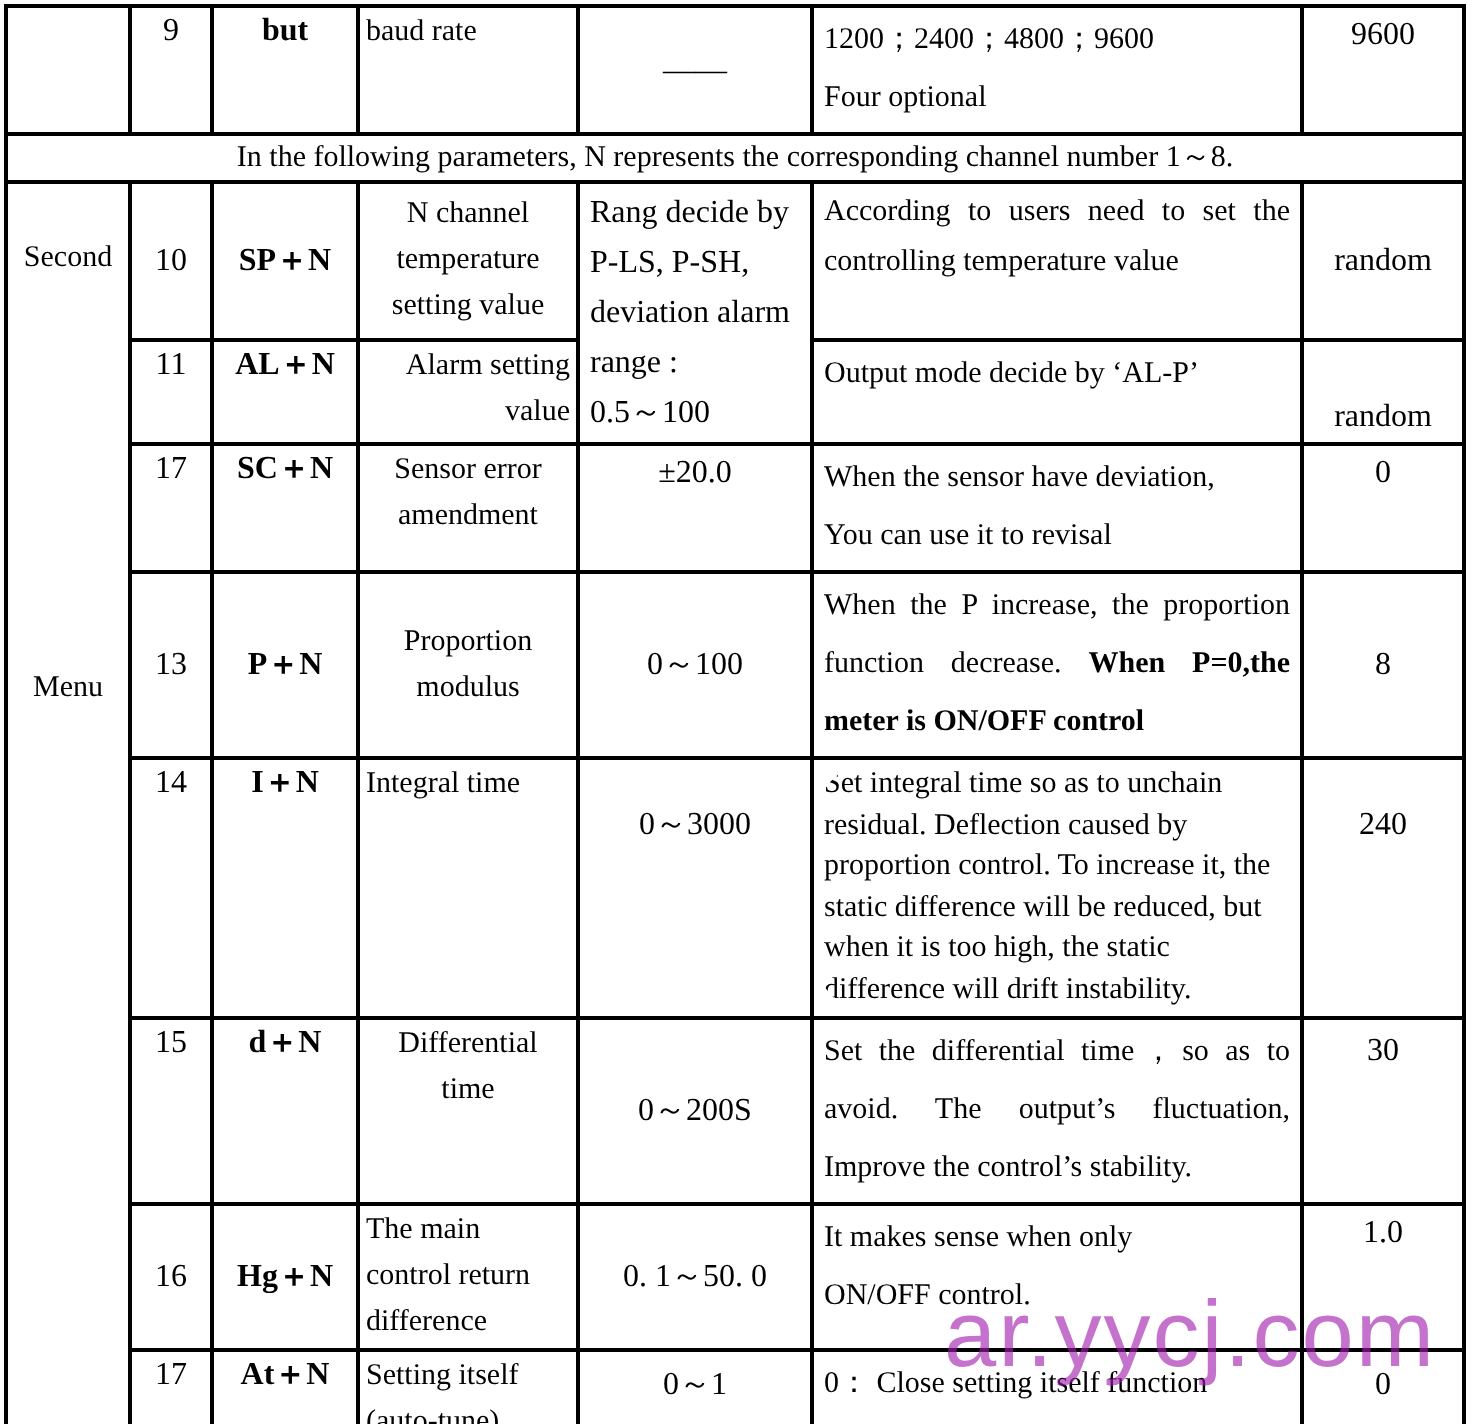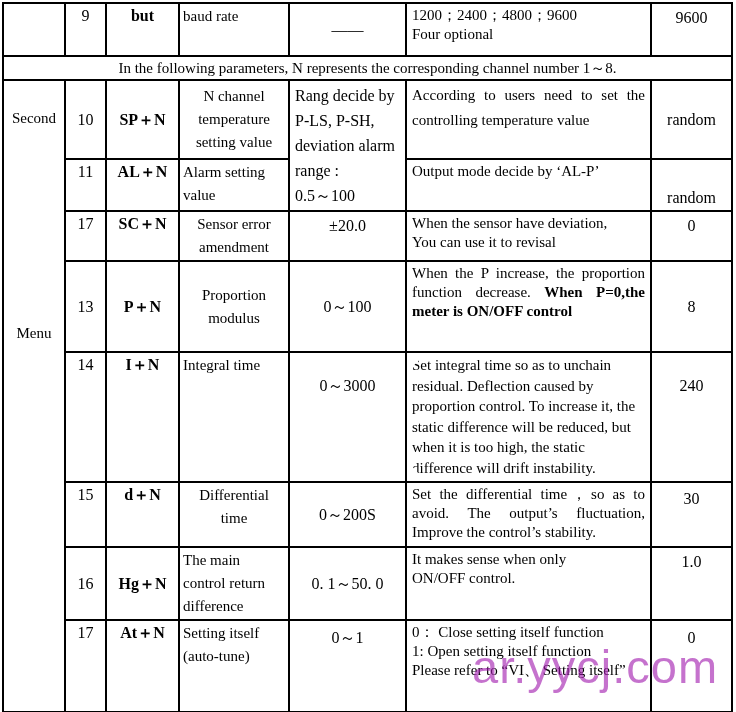--- a/index.html
+++ b/index.html
@@ -23,21 +23,21 @@
     line-height:21px;
     padding:1px 5px;
     overflow:hidden;
     word-wrap:break-word;
   }
   td.no{ text-align:center;font-size:16px;padding:1px 2px; }
   td.code{ text-align:center;font-size:16px;font-weight:bold;padding:1px 2px; }
   td.name{ line-height:23px;white-space:pre-line;padding:1px 3px; }
   td.range{ text-align:center;font-size:16px;white-space:pre-line; }
   td.range.merged{ text-align:left;line-height:25px;padding:2px 3px 2px 5px; }
-  td.desc{ white-space:pre-line;line-height:19px;padding:2px 5px; }
+  td.desc{ white-space:pre-line;line-height:29px;padding:2px 5px; }
   td.desc.tall{ line-height:20.6px;border-radius:31px; }
   td.dflt{ text-align:center;font-size:16px;white-space:pre-line; }
   td.note{ font-size:15px;padding:1px 19px;line-height:20px;text-align:center; }
   td.groupcell{ position:relative;padding:0; }
   .grp{ position:absolute;left:0;width:100%;text-align:center;font-size:15px; }
   .grp.second{ top:27px; }
   .grp.menu{ top:242px; }
   .just{ text-align:justify; }
   .vt{ vertical-align:top; }
   .vm{ vertical-align:middle; }
@@ -102,21 +102,21 @@
 deviation alarm
 range :
 0.5～100</td>
       <td class="desc just vt pt5" style="line-height:25px">According to users need to set the controlling temperature value</td>
       <td class="dflt vm">random</td>
     </tr>
 
     <tr style="height:50px">
       <td class="no vt pt3">11</td>
       <td class="code vt pt3">AL＋N</td>
-      <td class="name vt pt3" style="text-align:left">Alarm setting
+      <td class="name vt pt3" style="text-align:right">Alarm setting
 value</td>
       <td class="desc vt pt3">Output mode decide by ‘AL-P’</td>
       <td class="dflt vb" style="padding-bottom:2px">random</td>
     </tr>
 
     <tr style="height:44px">
       <td class="no vt pt3">17</td>
       <td class="code vt pt3">SC＋N</td>
       <td class="name vt pt3" style="text-align:center">Sensor error
 amendment</td>

